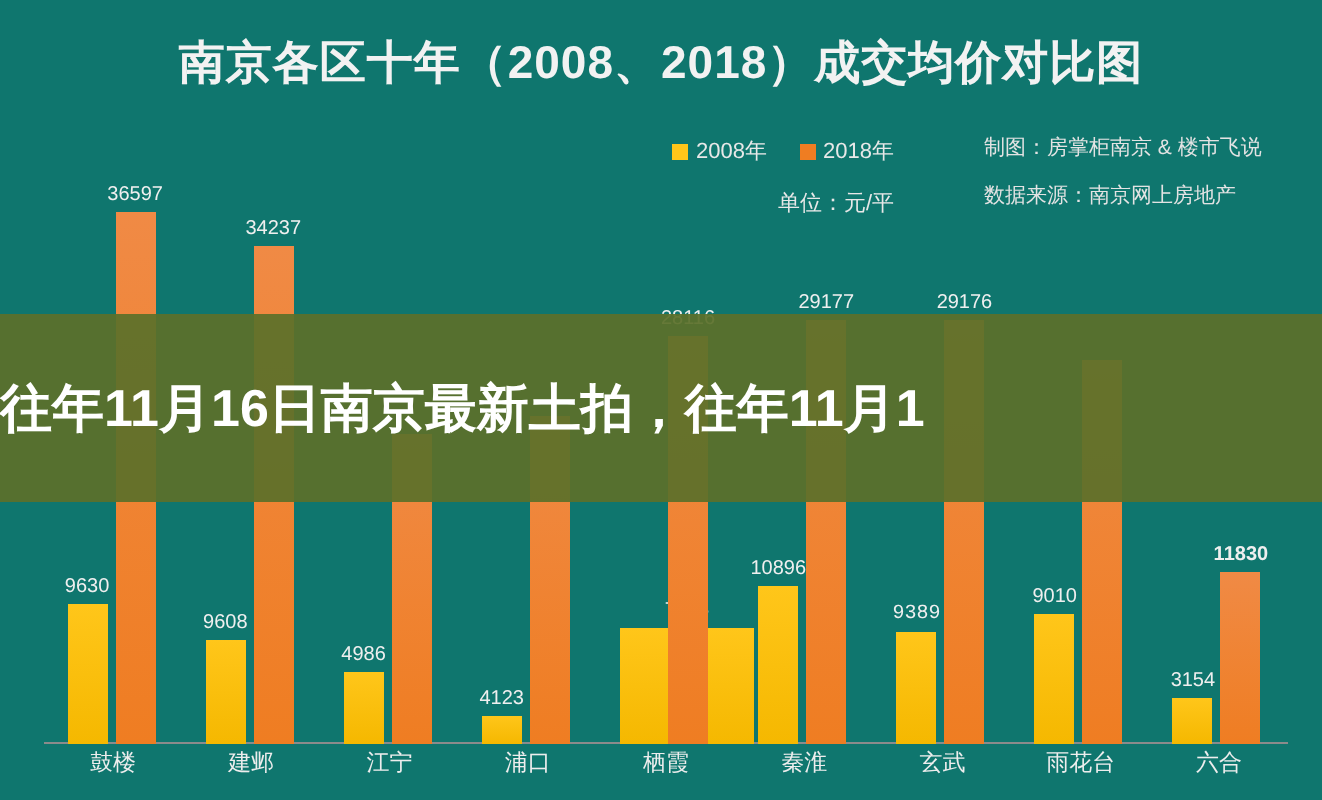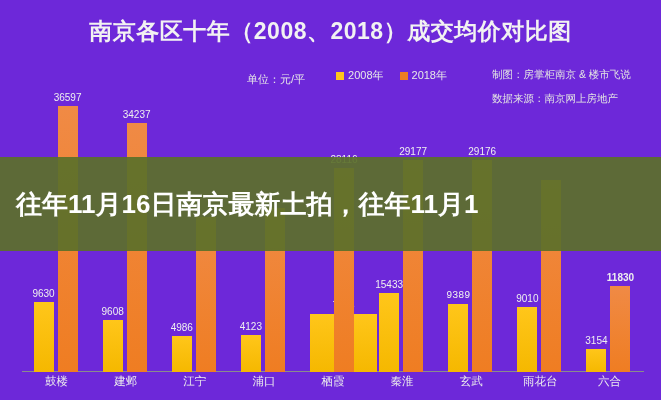--- a/index.html
+++ b/index.html
@@ -2,40 +2,40 @@
 <html><head>
 <meta charset="utf-8">
 <style>
   html,body{margin:0;padding:0;}
   body{
     width:661px;height:400px;overflow:hidden;
     background:#3b3b3b;
     font-family:"Liberation Sans","DejaVu Sans",sans-serif;
     position:relative;
   }
-  #stage{position:relative;width:661px;height:400px;overflow:hidden;background:#6d28d9;}
+  #stage{position:relative;width:661px;height:400px;overflow:hidden;background:#0f766e;}
 
   
   .chart-title{
     position:absolute;left:0;top:16px;width:661px;
     text-align:center;color:#f2f2f2;
     font-size:23px;font-weight:bold;letter-spacing:.5px;
     white-space:nowrap;
   }
 
   
   .legend{
     position:absolute;left:247px;top:68px;width:200px;
     display:flex;justify-content:flex-end;align-items:center;gap:16px;
   }
   .legend-item{display:flex;align-items:center;gap:4px;}
   .legend-swatch{width:8px;height:8px;display:inline-block;}
   .legend-label{color:#e8e8e8;font-size:11px;}
   .unit-label{
-    position:absolute;left:247px;top:72px;width:200px;text-align:left;
+    position:absolute;left:247px;top:94px;width:200px;text-align:right;
     color:#e8e8e8;font-size:11px;
   }
 
   
   .credits{position:absolute;left:492px;top:62px;width:165px;}
   .credit-line{color:#e3e3e3;font-size:10.5px;line-height:24px;white-space:nowrap;}
 
   
   .plot{position:absolute;left:22px;top:96px;width:622px;height:276px;}
   .axis-baseline{
@@ -60,21 +60,21 @@
   }
 
   
   .overlay-band{
     position:absolute;left:0;top:157px;width:661px;height:94px;
     background:#5b702a;opacity:.93;
   }
   .overlay-text{
     position:absolute;left:0;top:157px;width:661px;height:94px;
     display:flex;flex-direction:column;justify-content:center;
-    box-sizing:border-box;padding:0 16px;
+    box-sizing:border-box;padding:0 0;
     color:#ffffff;font-size:26px;font-weight:bold;line-height:44px;
     letter-spacing:0px;text-align:left;
   }
   .overlay-line{white-space:nowrap;}
 </style>
 </head>
 <body>
 
 <div id="stage">
 
@@ -119,46 +119,46 @@
           <div class="tick-label">建邺</div>
         </div>
         <div class="group" style="left: 141.778px;">
           <div class="bar y" style="height: 36px;">
             <span class="bar-label">4986</span>
           </div>
           <div class="bar o" style="height: 155px;"></div>
           <div class="tick-label">江宁</div>
         </div>
         <div class="group" style="left: 210.889px;">
-          <div class="bar y" style="height: 37px;">
+          <div class="bar y" style="height: 14px;">
             <span class="bar-label">4123</span>
           </div>
           <div class="bar o" style="height: 164px;"></div>
           <div class="tick-label">浦口</div>
         </div>
         <div class="group" style="left: 280px;">
           <div class="bar y" style="height: 58px; padding-left: 47px;">
             <span class="bar-label">7936</span>
           </div>
           <div class="bar o" style="height: 204px;">
             <span class="bar-label">28116</span>
           </div>
           <div class="tick-label">栖霞</div>
         </div>
         <div class="group" style="left: 349.111px;">
           <div class="bar y" style="height: 79px;">
-            <span class="bar-label">15433</span>
+            <span class="bar-label">10896</span>
           </div>
           <div class="bar o" style="height: 212px;">
             <span class="bar-label">29177</span>
           </div>
           <div class="tick-label">秦淮</div>
         </div>
         <div class="group" style="left: 418.222px;">
-          <div class="bar y" style="height: 68px; font-family: Liberation Mono, monospace;">
+          <div class="bar y" style="height: 56px; font-family: Liberation Mono, monospace;">
             <span class="bar-label">9389</span>
           </div>
           <div class="bar o" style="height: 212px;">
             <span class="bar-label">29176</span>
           </div>
           <div class="tick-label">玄武</div>
         </div>
         <div class="group" style="left: 487.333px;">
           <div class="bar y" style="height: 65px;">
             <span class="bar-label">9010</span>

